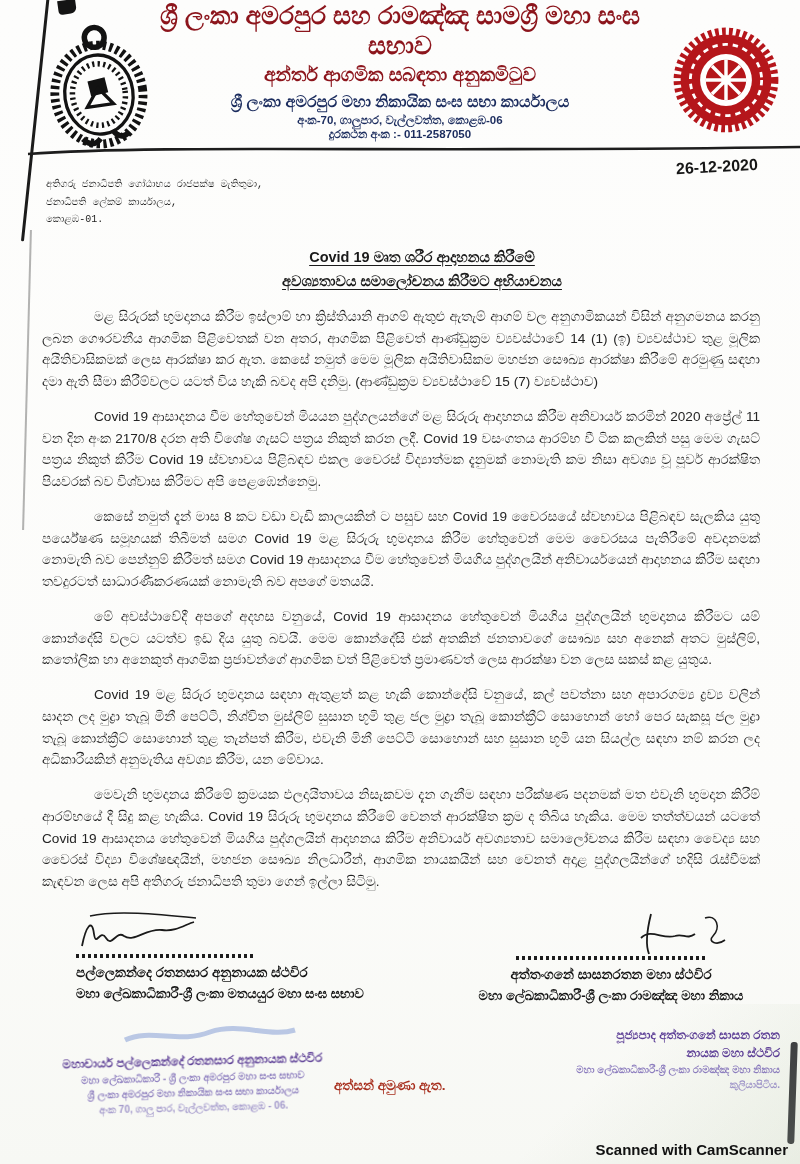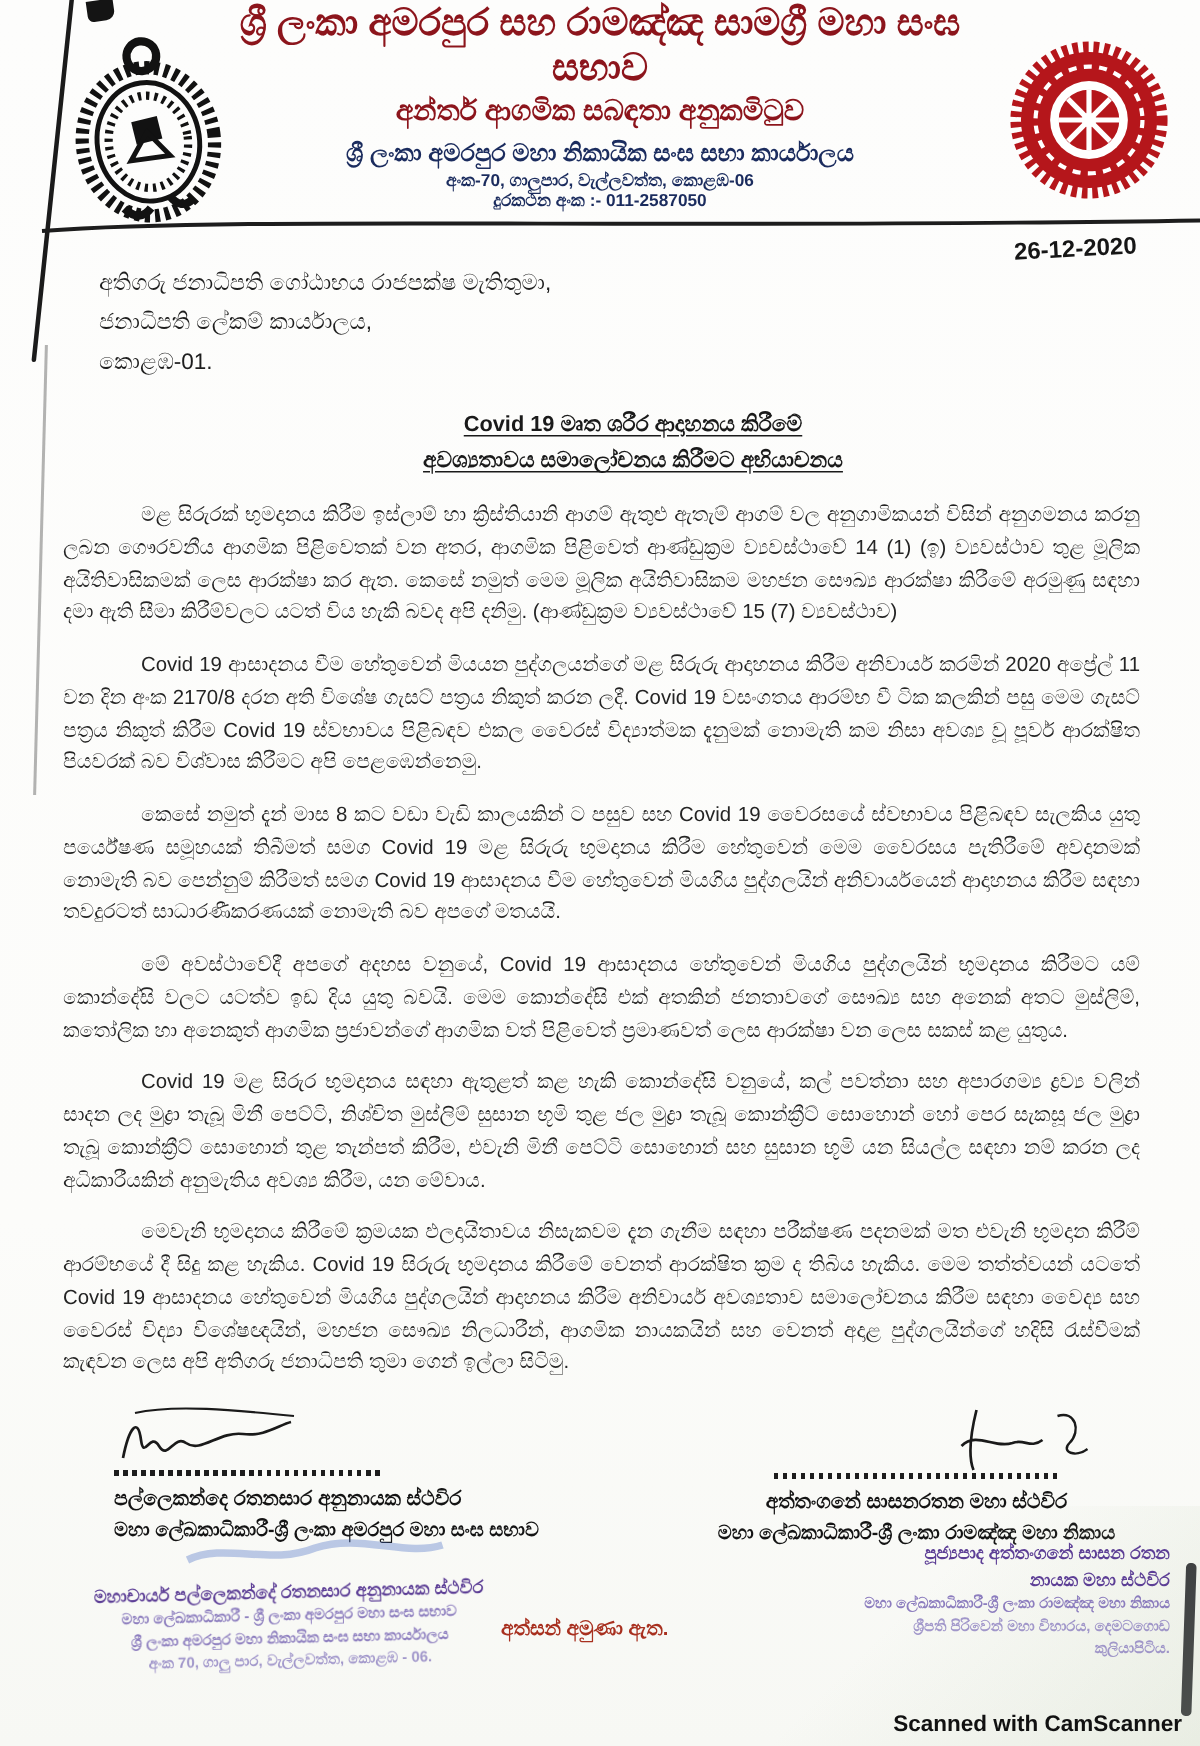--- a/index.html
+++ b/index.html
@@ -43,21 +43,21 @@
   .lh-text{width:520px;margin:0 auto;text-align:center;}
   .lh-org{font-size:25px;font-weight:bold;color:#8c151c;line-height:1.2;}
   .lh-committee{font-size:19px;font-weight:bold;color:#8c151c;margin-top:4px;}
   .lh-office{font-size:16px;font-weight:bold;color:#1b2c5e;margin-top:7px;}
   .lh-address{font-size:11.5px;font-weight:bold;color:#1b2c5e;margin-top:3px;}
   .lh-phone{font-size:11.5px;font-weight:bold;color:#1b2c5e;margin-top:1px;}
   .header-rule{position:absolute;left:0;top:140px;width:800px;height:18px;}
   
   .date-row{position:absolute;right:42px;top:158px;font-size:16px;font-weight:bold;
     color:#161616;transform:rotate(-3deg);}
-  .recipient{margin:24px 0 0 66px;font-size:15px;line-height:1.75;color:#1e1e1e;}
+  .recipient{margin:24px 0 0 46px;font-size:10px;line-height:1.75;color:#1e1e1e;font-family:Liberation Mono, monospace;}
   .subject{margin-top:16px;text-align:center;font-size:14.5px;font-weight:bold;color:#1a1a1a;line-height:1.7;}
   .subject span{display:block;text-decoration:underline;text-underline-offset:3px;padding-left:44px;}
   .body-text{margin:12px 40px 0 42px;}
   .body-text p{
     margin:0 0 13px 0;font-size:13.6px;line-height:1.6;color:#242424;
     text-align:justify;text-indent:52px;
   }
   .closing{margin-top:14px;text-align:center;font-size:14.5px;font-weight:bold;color:#161616;}
   
   .sig-row{display:flex;justify-content:space-between;padding:2px 26px 0 30px;margin-top:2px;}
@@ -162,21 +162,21 @@
   <div class="sig-row">
     <div class="sig-block">
       <div class="sig-scribble">
         <svg width="170" height="46" viewBox="0 0 170 46">
           <path d="M6 38 C 10 18, 16 10, 18 26 C 20 40, 24 20, 30 30 C 36 40, 40 22, 48 28 C 58 35, 70 20, 86 22 C 100 24, 110 16, 118 14" fill="none" stroke="#1a1a1a" stroke-width="1.8"></path>
           <path d="M14 8 C 40 2, 80 6, 120 10" fill="none" stroke="#1a1a1a" stroke-width="1.4"></path>
         </svg>
       </div>
       <div class="dotted-line"></div>
       <div class="sig-name">පල්ලෙකන්දෙ රතනසාර අනුනායක ස්ථවිර</div>
-      <div class="sig-title">මහා ලේඛකාධිකාරී-ශ්‍රී ලංකා අමරපුර මහා සංඝ සභාව</div>
+      <div class="sig-title">මහා ලේඛකාධිකාරී-ශ්‍රී ලංකා මතයයුර මහා සංඝ සභාව</div>
     </div>
     <div class="sig-block right">
       <div class="sig-scribble">
         <svg width="120" height="46" viewBox="0 0 120 46">
           <path d="M30 4 C 26 20, 24 34, 28 44 M 20 28 C 30 18, 42 30, 54 26 C 62 23, 66 30, 74 24" fill="none" stroke="#1a1a1a" stroke-width="1.8"></path>
           <path d="M84 8 C 96 4, 100 18, 92 26 C 86 32, 96 36, 104 30" fill="none" stroke="#1a1a1a" stroke-width="1.6"></path>
         </svg>
       </div>
       <div class="dotted-line"></div>
       <div class="sig-name">අත්තංගනේ සාසනරතන මහා ස්ථවිර</div>
@@ -193,21 +193,20 @@
   <div class="stamp stamp-left">
     <div class="s1">මහාචාර්ය පල්ලෙකන්දේ රතනසාර අනුනායක ස්ථවිර</div>
     <div class="s2">මහා ලේඛකාධිකාරී - ශ්‍රී ලංකා අමරපුර මහා සංඝ සභාව</div>
     <div class="s2">ශ්‍රී ලංකා අමරපුර මහා නිකායික සංඝ සභා කාර්යාලය</div>
     <div class="s3">අංක 70, ගාලු පාර, වැල්ලවත්ත, කොළඹ - 06.</div>
   </div>
   <div class="stamp stamp-right">
     <div class="s1">පූජ්‍යපාද අත්තංගනේ සාසන රතන</div>
     <div class="s1">නායක මහා ස්ථවිර</div>
     <div class="s2">මහා ලේඛකාධිකාරී-ශ්‍රී ලංකා රාමඤ්ඤ මහා නිකාය</div>
-    <div class="s3">ශ්‍රීපති පිරිවෙන් මහා විහාරය, දෙමටගොඩ</div>
     <div class="s3">කුලියාපිටිය.</div>
   </div>
 
   <div class="red-note">අත්සන් අමුණා ඇත.</div>
 
   <div class="watermark">Scanned with CamScanner</div>
 
 </div>
 
 </body></html>

